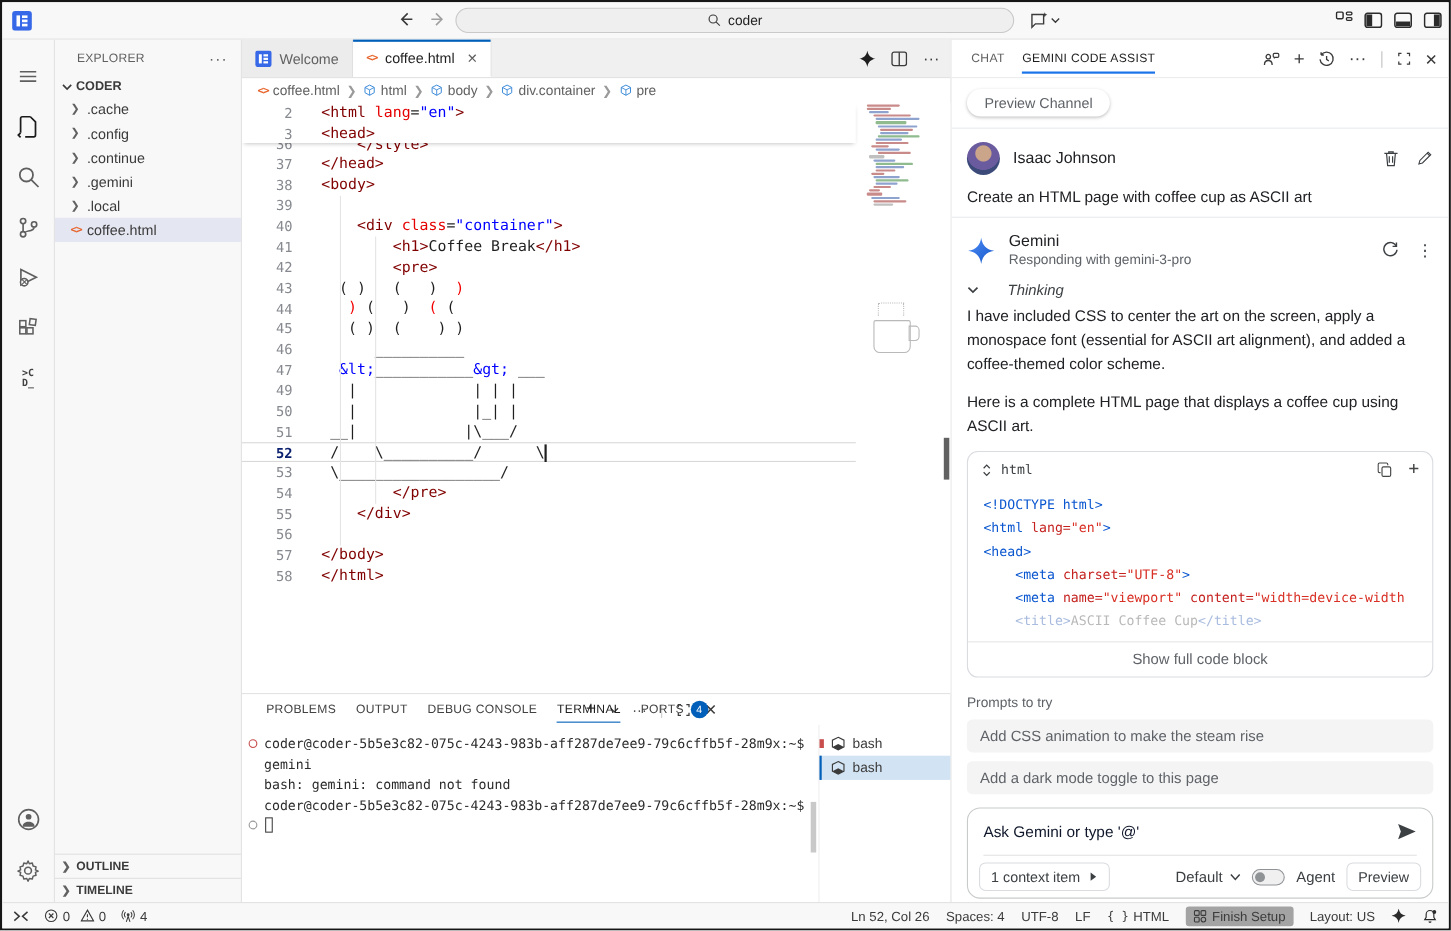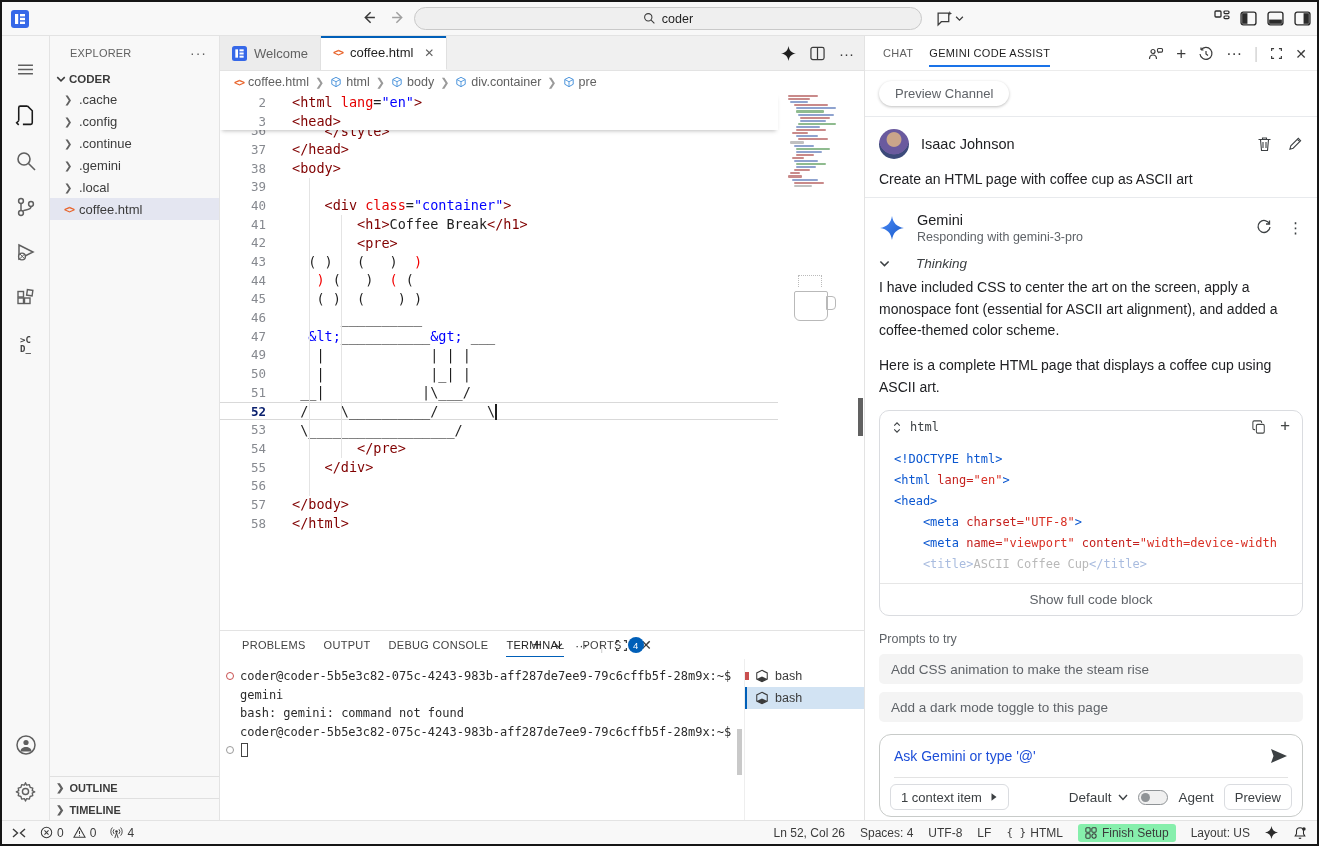--- a/index.html
+++ b/index.html
@@ -115,36 +115,36 @@
   .code-card { margin-top:12px; border:1px solid #dadce0; border-radius:10px; overflow:hidden; }
   .code-card-head { height:32px; display:flex; align-items:center; padding:0 12px; gap:8px; font-family:"DejaVu Sans Mono", monospace; font-size:12px; color:#3c4043; }
   .cc-actions { margin-left:auto; display:flex; gap:14px; color:#444746; }
   .code-body { padding:6px 0 8px 14px; overflow:hidden; }
   .ck { white-space:pre; font-family:"DejaVu Sans Mono", monospace; font-size:12px; line-height:21px; }
   .ck .tag{color:#0b57d0} .ck .attr{color:#c5221f} .ck .val{color:#d93025} .ck .fadetag{color:#a9bcdf} .ck .fadetxt{color:#b9b9b9}
   .code-card-foot { border-top:1px solid #e6e6e6; height:32px; display:flex; align-items:center; justify-content:center; color:#5f6368; font-size:13.5px; }
   .prompts-label { margin-top:16px; font-size:12.5px; color:#5f6368; }
   .chip { margin-top:8px; height:30px; background:#f4f4f4; border-radius:5px; display:flex; align-items:center; padding:0 12px; font-size:13.5px; color:#5f6368; }
   .input-card { margin-top:12px; border:1px solid #c8cbc9; border-radius:12px; }
-  .input-row { height:42px; display:flex; align-items:center; padding:0 14px; color:#1d4ed8; font-size:14px; }
+  .input-row { height:42px; display:flex; align-items:center; padding:0 14px; color:#0f172a; font-size:14px; }
   .input-row .send { margin-left:auto; color:#3c4043; }
   .input-div { height:1px; background:#e3e3e3; margin:0 14px; }
   .input-foot { height:38px; display:flex; align-items:center; padding:0 10px; gap:10px; }
   .ctx-btn { border:1px solid #dadce0; border-radius:6px; height:26px; display:flex; align-items:center; gap:8px; padding:0 10px; font-size:13px; color:#3c4043; }
   .foot-right { margin-left:auto; display:flex; align-items:center; gap:10px; font-size:13.5px; color:#3c4043; }
   .toggle { width:30px; height:15px; border:1px solid #8f9396; border-radius:8px; background:#f0f0f0; position:relative; }
   .toggle .knob { position:absolute; left:2px; top:2px; width:9px; height:9px; border-radius:50%; background:#8f9396; }
   .preview-btn { border:1px solid #dadce0; border-radius:6px; height:26px; display:flex; align-items:center; padding:0 10px; font-size:13px; color:#3c4043; }
 
   
   .statusbar { height:24px; flex:0 0 auto; background:#f8f8f8; border-top:1px solid #e3e3e3; display:flex; align-items:center; padding:0 10px; font-size:12px; color:#3b3b3b; }
   .sb-left { display:flex; align-items:center; gap:14px; }
   .sb-item { display:flex; align-items:center; gap:4px; }
   .sb-right { margin-left:auto; display:flex; align-items:center; gap:15px; }
-  .sb-chip { background:#86efac; border-radius:3px; padding:2px 7px; display:flex; align-items:center; gap:5px; }
+  .sb-chip { background:#a3a3a3; border-radius:3px; padding:2px 7px; display:flex; align-items:center; gap:5px; }
   svg { display:block; }
 </style>
 </head>
 <body>
 
 <div id="window">
 
   <div class="titlebar">
     <span class="tb-logo">
       <svg width="18" height="18" viewBox="0 0 18 18">

